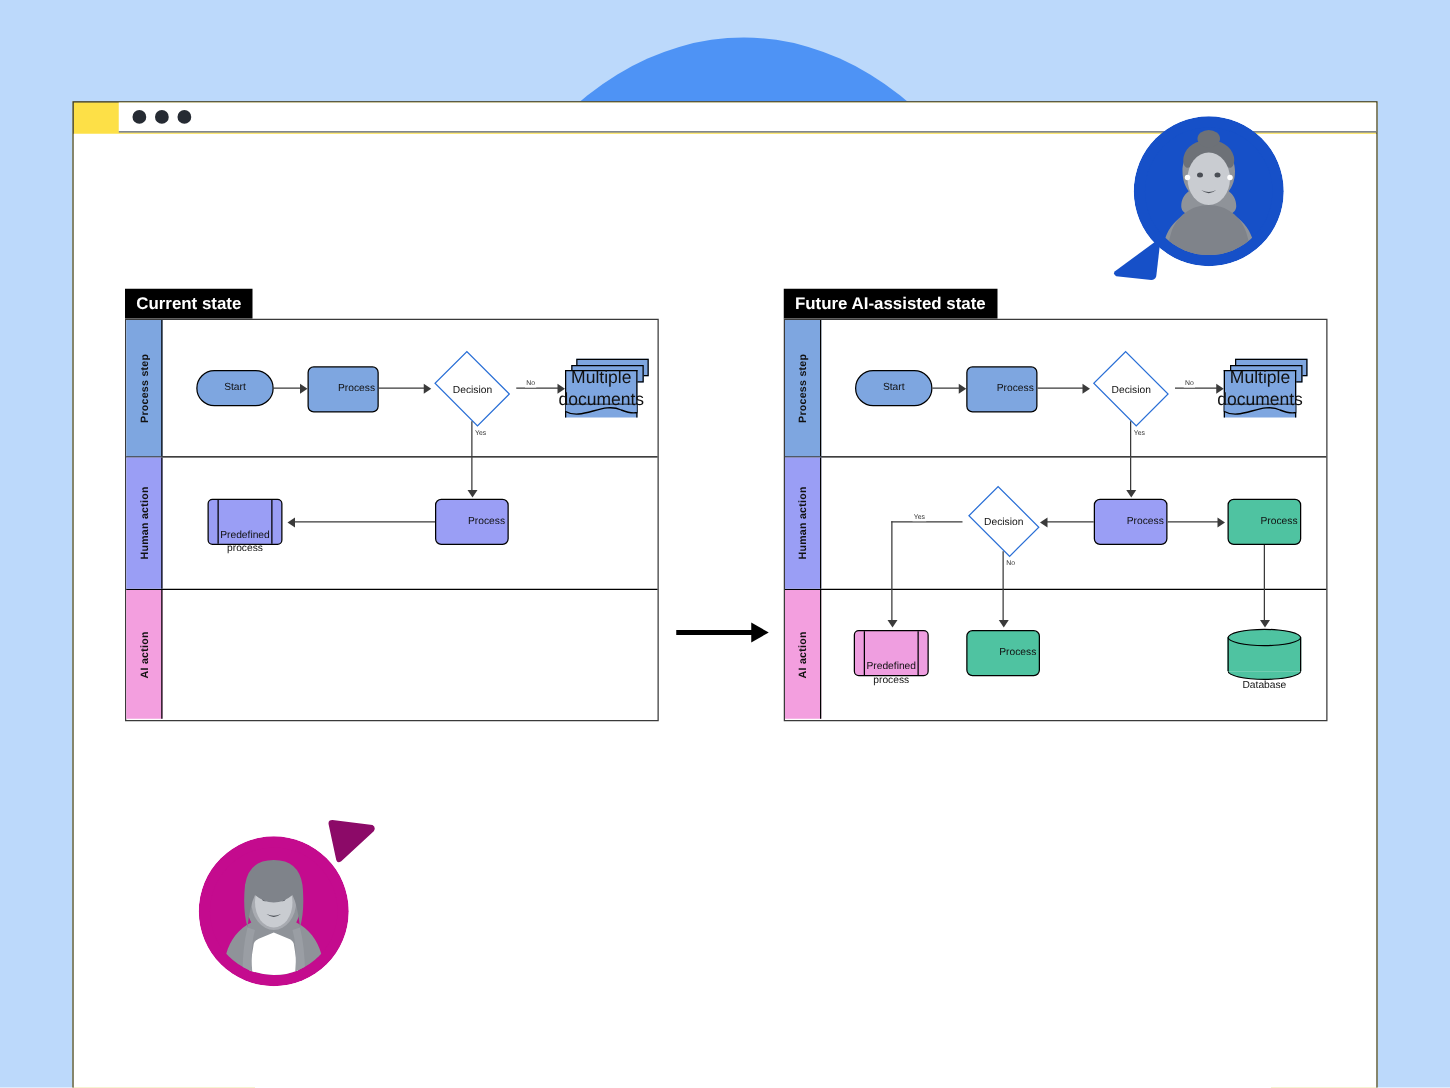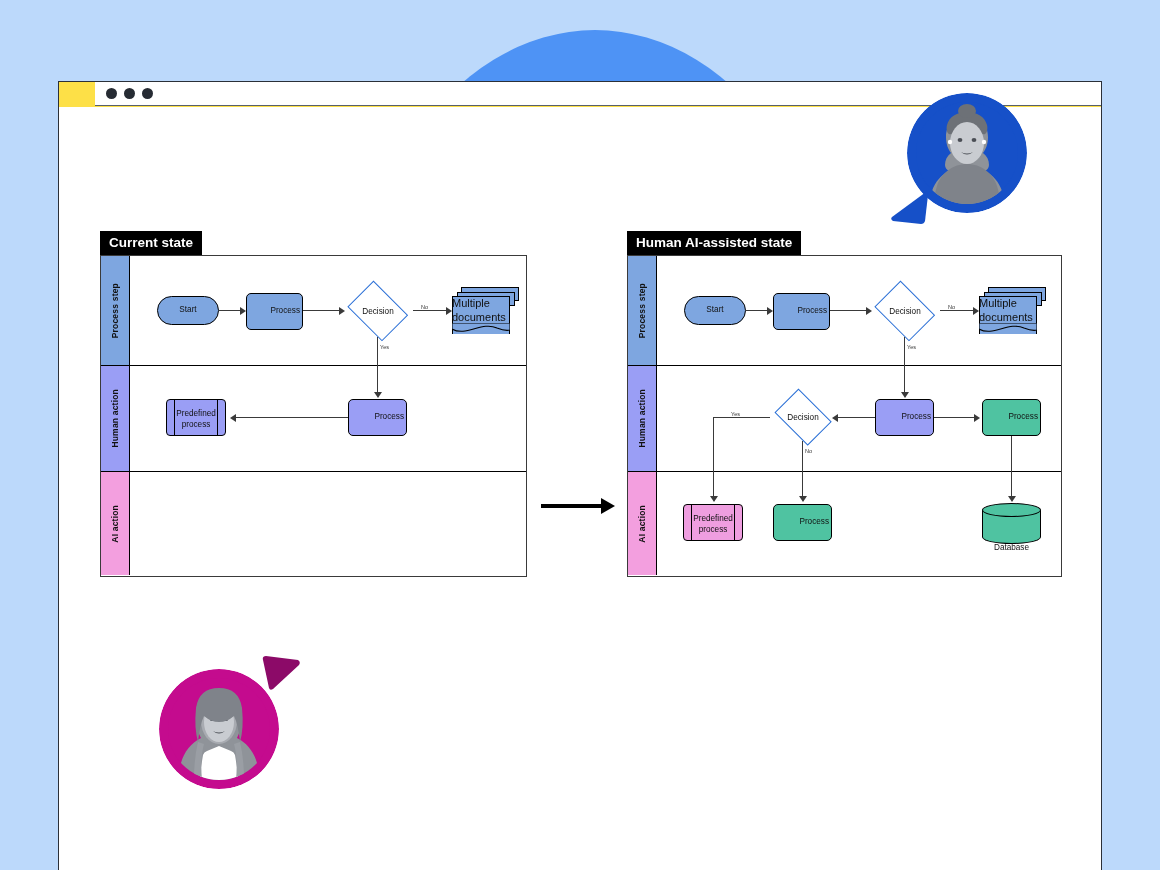--- a/index.html
+++ b/index.html
@@ -85,43 +85,43 @@
   }
 
   
   .predef { position:absolute; border:1.3px solid #000; border-radius:4px; }
   .predef::before, .predef::after {
     content:""; position:absolute; top:0; bottom:0; width:1.3px; background:#000;
   }
   .predef::before { left:7px; }
   .predef::after  { right:7px; }
   .predef .plabel {
-    position:absolute; left:0; top:2px; width:100%; height:100%;
+    position:absolute; left:0; top:16px; width:100%; height:100%;
     display:flex; align-items:center; justify-content:center; text-align:center;
     font-size:8.2px; color:#111; line-height:1.25; z-index:3;
   }
 
   
   .multidoc { position:absolute; }
   .multidoc .sheet {
     position:absolute; border:1.3px solid #000;
     border-radius:0 0 0 0;
   }
   .multidoc .docfront {
     position:absolute; left:0; bottom:0; width:calc(100% - 9px); height:calc(100% - 9px);
     border:1.3px solid #000; border-bottom:none;
     background:#7ea6e0;
   }
   .multidoc .wave {
     position:absolute; left:0; bottom:-1px; width:calc(100% - 9px); height:12px;
   }
   .multidoc .mlabel {
     position:absolute; left:0; top:9px; width:calc(100% - 9px); height:calc(100% - 18px);
-    display:flex; align-items:center; justify-content:center; text-align:left;
-    font-size:11px; color:#111; line-height:1.25; z-index:6;
+    display:flex; align-items:center; justify-content:center; text-align:center;
+    font-size:14px; color:#111; line-height:1.25; z-index:6;
   }
 
   
   .cylinder { position:absolute; }
   .cylinder .body {
     position:absolute; left:0; top:7px; width:100%; height:calc(100% - 14px);
     border-left:1.3px solid #000; border-right:1.3px solid #000;
   }
   .cylinder .top {
     position:absolute; left:0; top:0; width:100%; height:14px;
@@ -263,21 +263,21 @@
       </div>
     </div>
 
     <div id="transform-arrow" style="left:482px; top:394px; width:76px; height:10px;">
       <div class="bar"></div>
       <div class="head"></div>
     </div>
 
     <div class="panel" style="left:568px; top:124px; width:435px; height:322px;">
 
-      <div class="panel-title">Human AI-assisted state</div>
+      <div class="panel-title">Future AI-assisted state</div>
 
       <div class="pool" style="width:435px; height:322px;">
 
         <div class="lane" style="top:0; height:110px;">
           <div class="lane-head" style="background:#7ea6e0;">
             <span>Process step</span>
           </div>
           <div class="lane-body">
 
             <div class="shape terminator" style="left:27px; top:40px; width:62px; height:29px; background:#7ea6e0;">

